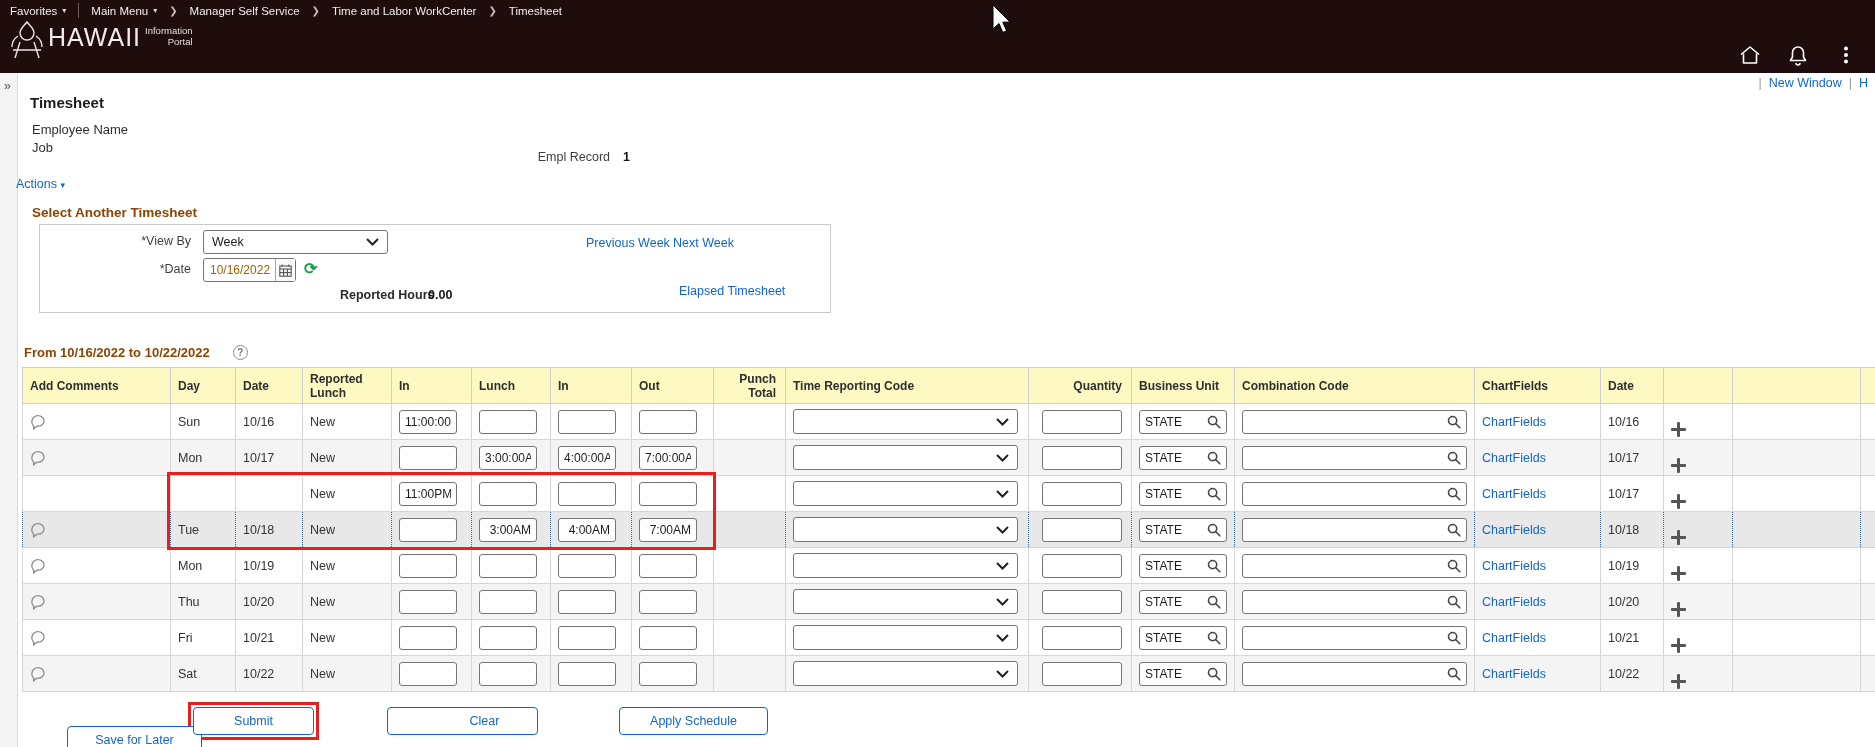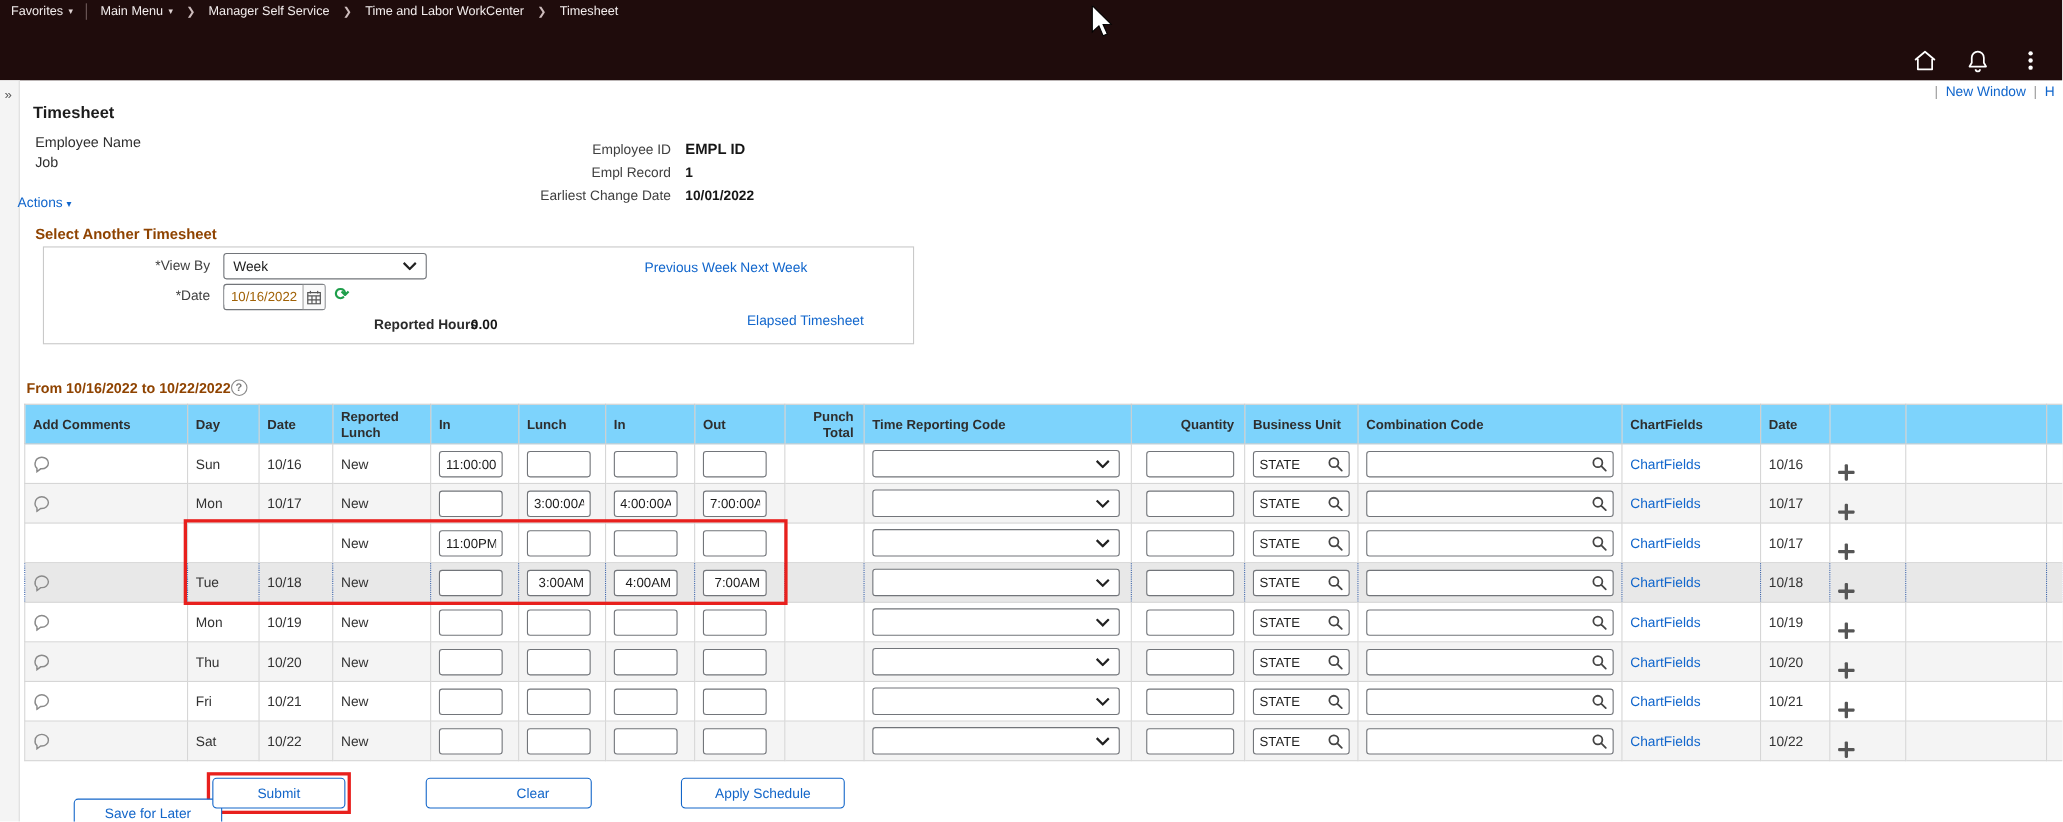--- a/index.html
+++ b/index.html
@@ -56,27 +56,27 @@
                border-radius:3px; background:#fff; display:flex; align-items:center; }
   .date-wrap input { flex:1; min-width:0; border:none; outline:none; font-size:12px; padding-left:6px; color:#a16207; font-family:inherit; }
   .cal-btn { width:20px; height:100%; display:flex; align-items:center; justify-content:center;
              border-left:1px solid #a8a8a8; cursor:pointer; background:#fafafa; }
   .refresh { position:absolute; left:264px; top:34px; font-size:16px; font-weight:bold; color:#1e9e4a; cursor:pointer; line-height:20px; }
   .rep-lab { position:absolute; left:300px; top:63px; font-size:12.5px; font-weight:bold; color:#2b2b2b; }
   .rep-val { position:absolute; left:388px; top:63px; font-size:12.5px; font-weight:bold; color:#161616; }
 
   
   .grid-caption { position:absolute; left:24px; top:345px; font-size:13px; font-weight:bold; color:#8f4300;
-                  display:flex; align-items:center; gap:0; }
+                  display:flex; align-items:center; gap:23px; }
   .help-icon { width:15px; height:15px; border:1.5px solid #8a8a8a; border-radius:50%; color:#7a7a7a;
                font-size:10px; font-weight:bold; display:flex; align-items:center; justify-content:center; cursor:pointer; }
   table.ts { position:absolute; left:22px; top:367px; width:1853px; border-collapse:collapse; table-layout:fixed;
              font-size:12.5px; color:#333; }
   table.ts th { height:36px; font-size:12px; font-weight:bold; color:#2e2e2e; text-align:left;
-                padding:2px 7px; vertical-align:middle; background:#7dd3fc;
+                padding:2px 7px; vertical-align:middle; background:#fef9c3;
                 border:1px solid #cfcfcf; line-height:14px; }
   table.ts td { height:36px; padding:0 0 0 7px; vertical-align:middle; border:1px solid #d6d6d6; background:#fff; }
   table.ts th.ar, table.ts td.ar { text-align:right; padding-right:9px; }
   table.ts tr.shaded td { background:#f4f4f4; }
   table.ts tr.selected td { background:#e8e8e8; border:1px dotted #3a62a8; }
   .time-input { width:58px; height:24px; border:1px solid #72757a; border-radius:3px; font-size:12px;
                 text-align:right; padding:0 5px; color:#1c1c1c; background:#fff; font-family:inherit; }
   .trc-select { width:225px; height:25px; }
   .trc-select.incell { position:static; }
   .qty-input { width:80px; height:24px; border:1px solid #72757a; border-radius:3px; font-size:12px; padding:0 5px; background:#fff; font-family:inherit; }
@@ -132,20 +132,31 @@
         </span>
         <span class="crumb-sep">❯</span>
         <span class="crumb">
           <span>Time and Labor WorkCenter</span>
         </span>
         <span class="crumb-sep">❯</span>
         <span class="crumb">
           <span>Timesheet</span>
         </span>
       </div>
+    <div class="logo">
+      <svg width="34" height="40" viewBox="0 0 34 40" fill="none" stroke="#ece4e4" stroke-width="1.4">
+        <path d="M17 2c-3 4-7 6-7 11a7 7 0 0 0 14 0c0-5-4-7-7-11z"></path>
+        <path d="M8 16c-3 2-6 6-6 11M26 16c3 2 6 6 6 11M10 22 5 38M24 22l5 16M3 30h28"></path>
+      </svg>
+      <span class="logo-main">HAWAII</span>
+      <span class="logo-sub">
+        <div class="l1">Information</div>
+        <div class="l2">Portal</div>
+      </span>
+    </div>
     <div class="topbar-icons">
       <svg class="tb-icon" viewBox="0 0 22 22" fill="none" stroke="#fff" stroke-width="1.6" stroke-linejoin="round">
         <path d="M2 10.5 11 3l9 7.5"></path>
           <path d="M4.5 9.5V19h13V9.5"></path>
       </svg>
       <svg class="tb-icon" viewBox="0 0 22 22" fill="none" stroke="#fff" stroke-width="1.6" stroke-linejoin="round">
         <path d="M11 3a5.5 5.5 0 0 1 5.5 5.5V13l2 3.5h-15L5.5 13V8.5A5.5 5.5 0 0 1 11 3z"></path>
         <path d="M9 19a2 2 0 0 0 4 0"></path>
       </svg>
       <svg class="tb-icon" viewBox="0 0 22 22" fill="#fff">
@@ -164,28 +175,22 @@
     <span class="expander">»</span>
   </div>
 
   <div class="winlinks">|<a>New Window</a>|<a>H</a></div>
 
   <div class="page-title">Timesheet</div>
   <div class="emp-name">Employee Name</div>
   <div class="emp-job">Job</div>
   <div class="actions-link"><span>Actions</span> <span class="caret">▾</span></div>
 
-  <div class="hdr-field f0">
-    <span class="lab">Employee ID</span><span class="val">EMPL ID</span>
-  </div>
   <div class="hdr-field f1">
     <span class="lab">Empl Record</span><span class="val">1</span>
-  </div>
-  <div class="hdr-field f2">
-    <span class="lab">Earliest Change Date</span><span class="val">10/01/2022</span>
   </div>
 
   <div class="sat-heading">Select Another Timesheet</div>
   <div class="sat-box">
     <span class="lab" style="top:9px;">*View By</span>
     <div class="fake-select viewby-select">
       <span>Week</span>
       <svg class="chev-svg" width="13" height="8" viewBox="0 0 13 8" fill="none" stroke="#222" stroke-width="2">
           <polyline points="1,1 6.5,6.5 12,1"></polyline>
         </svg>

